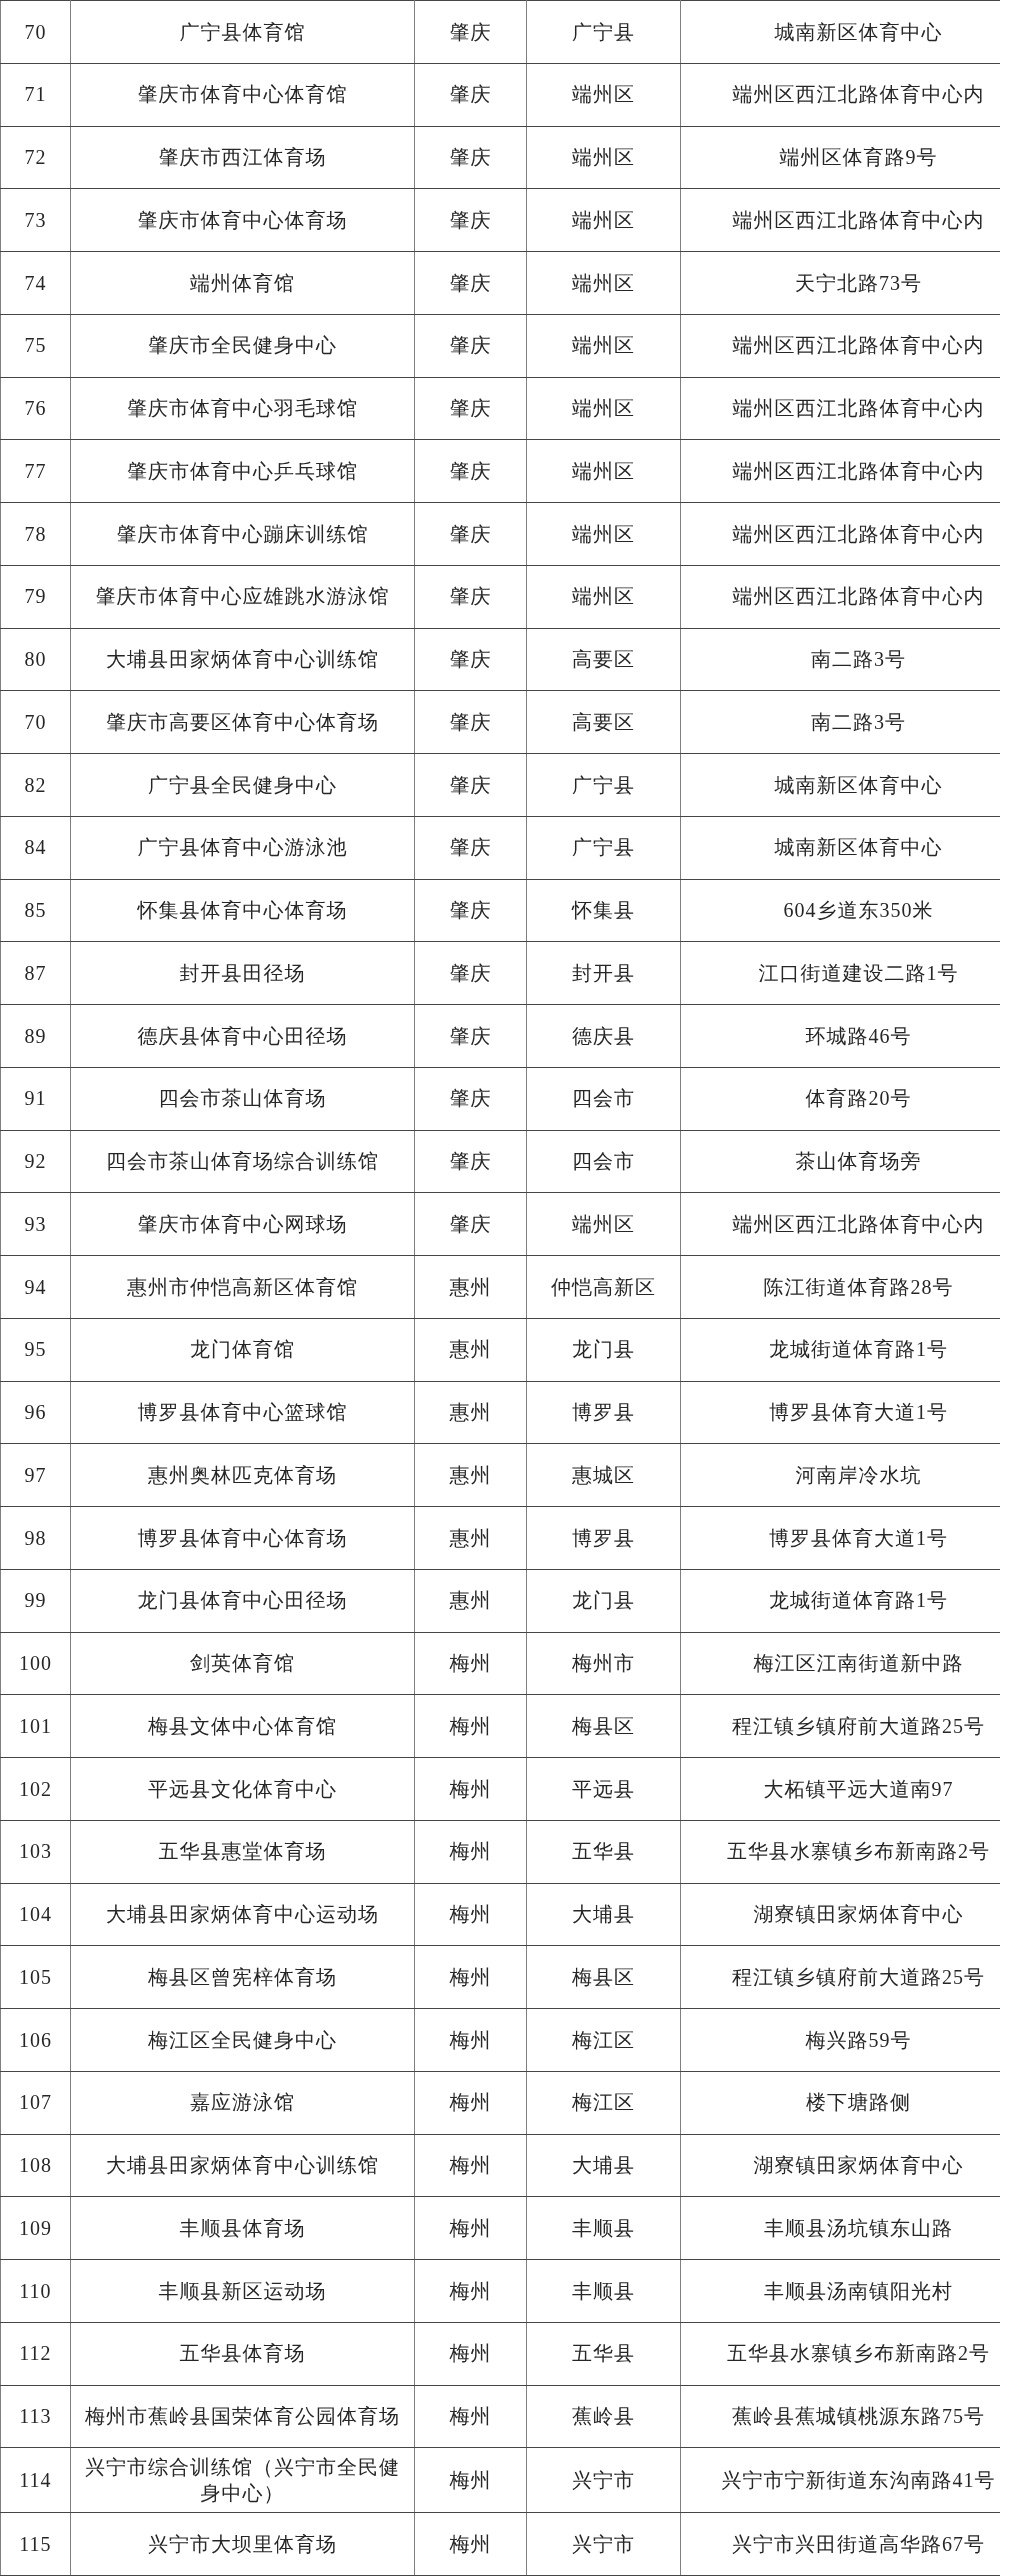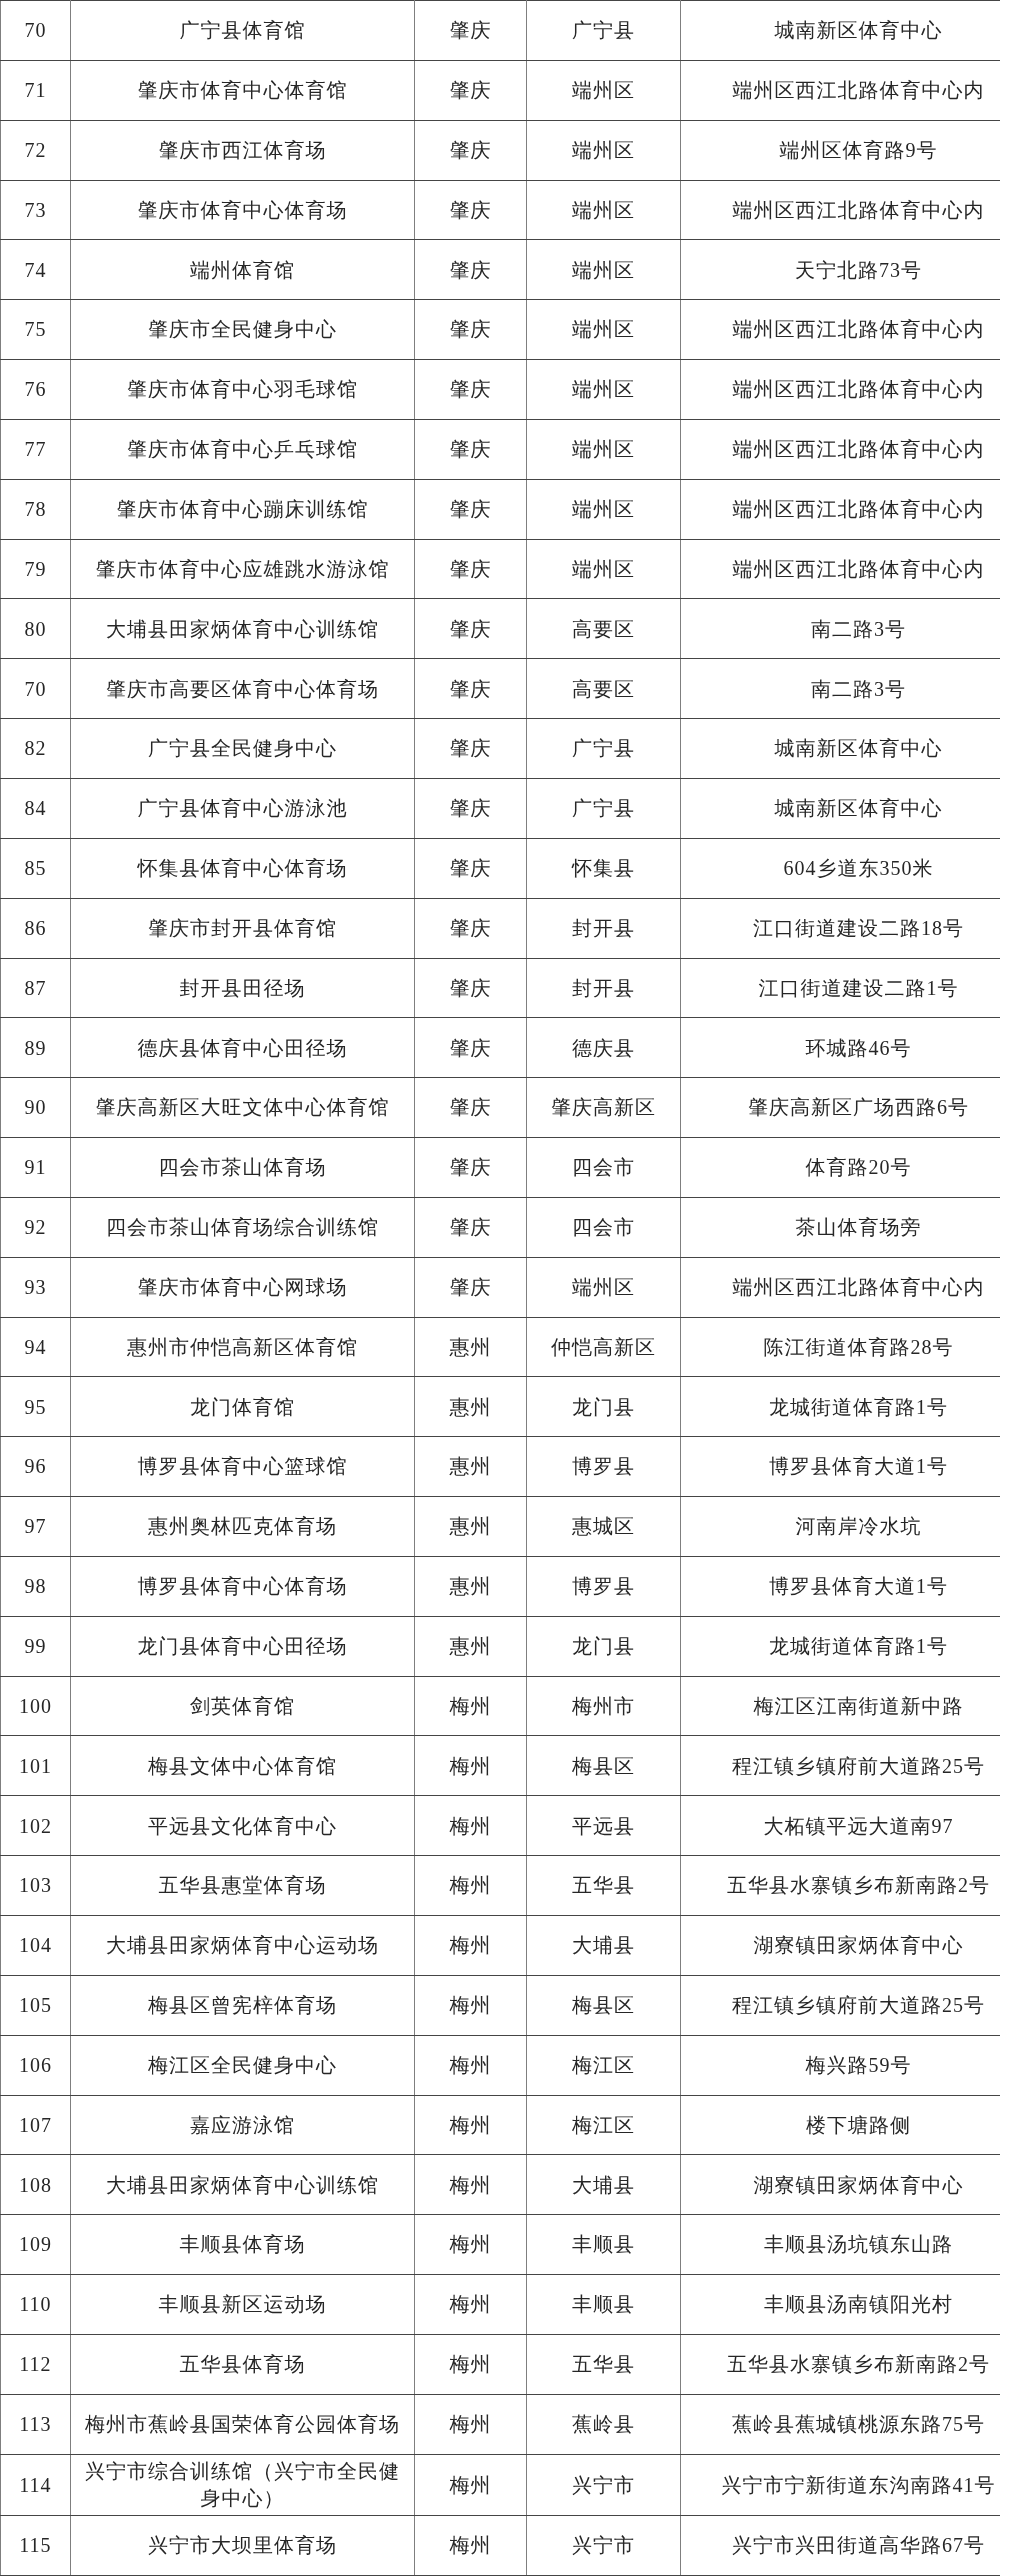--- a/index.html
+++ b/index.html
@@ -171,52 +171,38 @@
   </tr>
 
   <tr>
     <td class="c-no">85</td>
     <td class="c-venue">怀集县体育中心体育场</td>
     <td class="c-city">肇庆</td>
     <td class="c-district">怀集县</td>
     <td class="c-address">604乡道东350米</td>
   </tr>
 
-  <tr>
-    <td class="c-no">86</td>
-    <td class="c-venue">肇庆市封开县体育馆</td>
-    <td class="c-city">肇庆</td>
-    <td class="c-district">封开县</td>
-    <td class="c-address">江口街道建设二路18号</td>
-  </tr>
 
   <tr>
     <td class="c-no">87</td>
     <td class="c-venue">封开县田径场</td>
     <td class="c-city">肇庆</td>
     <td class="c-district">封开县</td>
     <td class="c-address">江口街道建设二路1号</td>
   </tr>
 
 
   <tr>
     <td class="c-no">89</td>
     <td class="c-venue">德庆县体育中心田径场</td>
     <td class="c-city">肇庆</td>
     <td class="c-district">德庆县</td>
     <td class="c-address">环城路46号</td>
   </tr>
 
-  <tr>
-    <td class="c-no">90</td>
-    <td class="c-venue">肇庆高新区大旺文体中心体育馆</td>
-    <td class="c-city">肇庆</td>
-    <td class="c-district">肇庆高新区</td>
-    <td class="c-address">肇庆高新区广场西路6号</td>
-  </tr>
 
   <tr>
     <td class="c-no">91</td>
     <td class="c-venue">四会市茶山体育场</td>
     <td class="c-city">肇庆</td>
     <td class="c-district">四会市</td>
     <td class="c-address">体育路20号</td>
   </tr>
 
   <tr>

